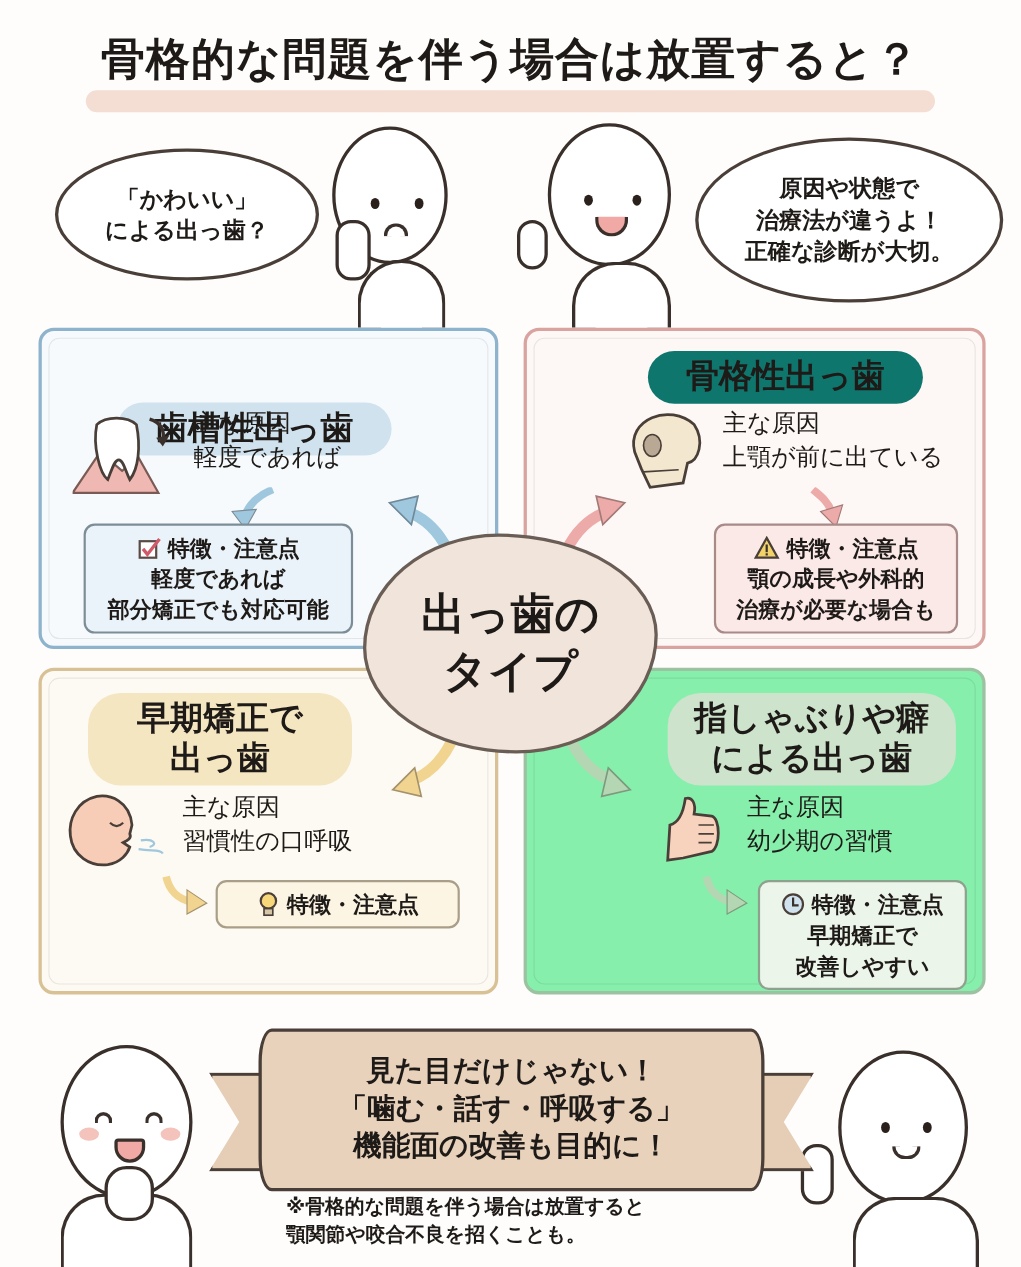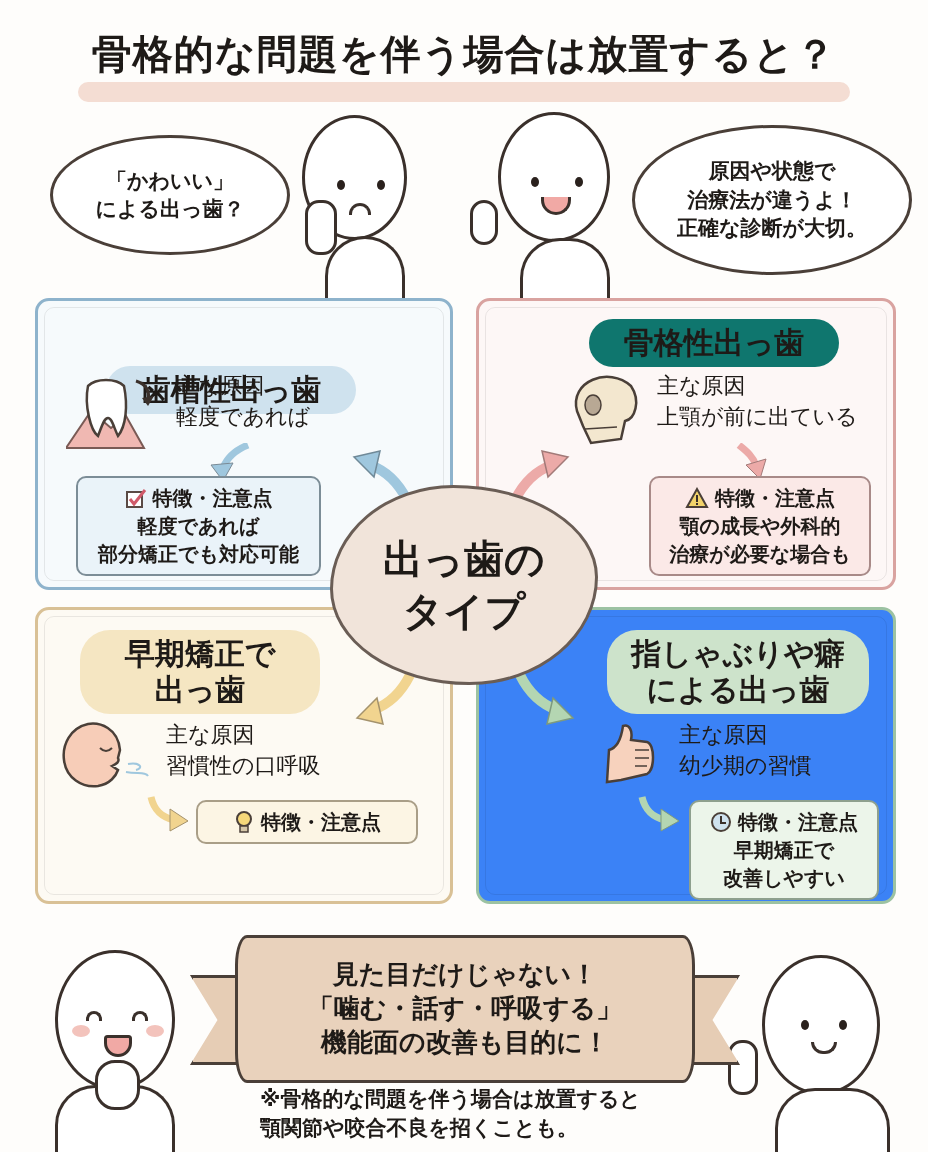--- a/index.html
+++ b/index.html
@@ -32,21 +32,21 @@
   .body-line { border: 3px solid #3a302b; border-bottom: none; border-radius: 40px 40px 0 0; background: #fff; }
 
   
   .card {
     border: 3px solid; border-radius: 14px; background: #fff;
   }
   .card-inner-border { position: absolute; inset: 6px; border-radius: 10px; border: 1px solid rgba(0,0,0,0.08); }
   .card-blue { left: 35px; top: 298px; width: 418px; height: 292px; border-color: #8eb3cc; background: #f6fafc; }
   .card-pink { left: 476px; top: 298px; width: 420px; height: 292px; border-color: #d9a3a0; background: #fdf7f6; }
   .card-yellow { left: 35px; top: 607px; width: 418px; height: 297px; border-color: #d9c196; background: #fdfaf3; }
-  .card-green { left: 476px; top: 607px; width: 420px; height: 297px; border-color: #9cc2a2; background: #3b82f6; }
+  .card-green { left: 476px; top: 607px; width: 420px; height: 297px; border-color: #9cc2a2; background: #86efac; }
 
   .pill {
     position: absolute; border-radius: 30px; font-size: 30px; font-weight: bold;
     text-align: center; line-height: 1.2; padding: 6px 20px;
   }
   .pill-blue { background: #cfe2ee; }
   .pill-pink { background: #0f766e; }
   .pill-yellow { background: #f5e6c2; }
   .pill-green { background: #cde3cb; }
 
@@ -71,21 +71,21 @@
   }
 
   
   .banner-tail { top: 975px; width: 110px; height: 90px; background: #e6cdb5; border: 3px solid #4a3f38; }
   .banner {
     left: 235px; top: 935px; width: 460px; height: 148px;
     background: #e9d2bc; border: 3px solid #4a3f38; border-radius: 12px / 30px;
     display: flex; align-items: center; justify-content: center; text-align: center;
     font-size: 26px; font-weight: bold; line-height: 1.3;
   }
-  .footnote { left: 260px; top: 1085px; width: 440px; font-size: 21px; font-weight: bold; line-height: 1.4; text-align: left; }
+  .footnote { left: 260px; top: 1085px; width: 440px; font-size: 18px; font-weight: bold; line-height: 1.4; text-align: left; }
 
   .arrow { position: absolute; }
 </style>
 </head>
 <body>
 
 <div class="abs title-underline"></div>
 <div class="abs title-wrap">
   <h1 class="title">骨格的な問題を伴う場合は放置すると？</h1>
 </div>

